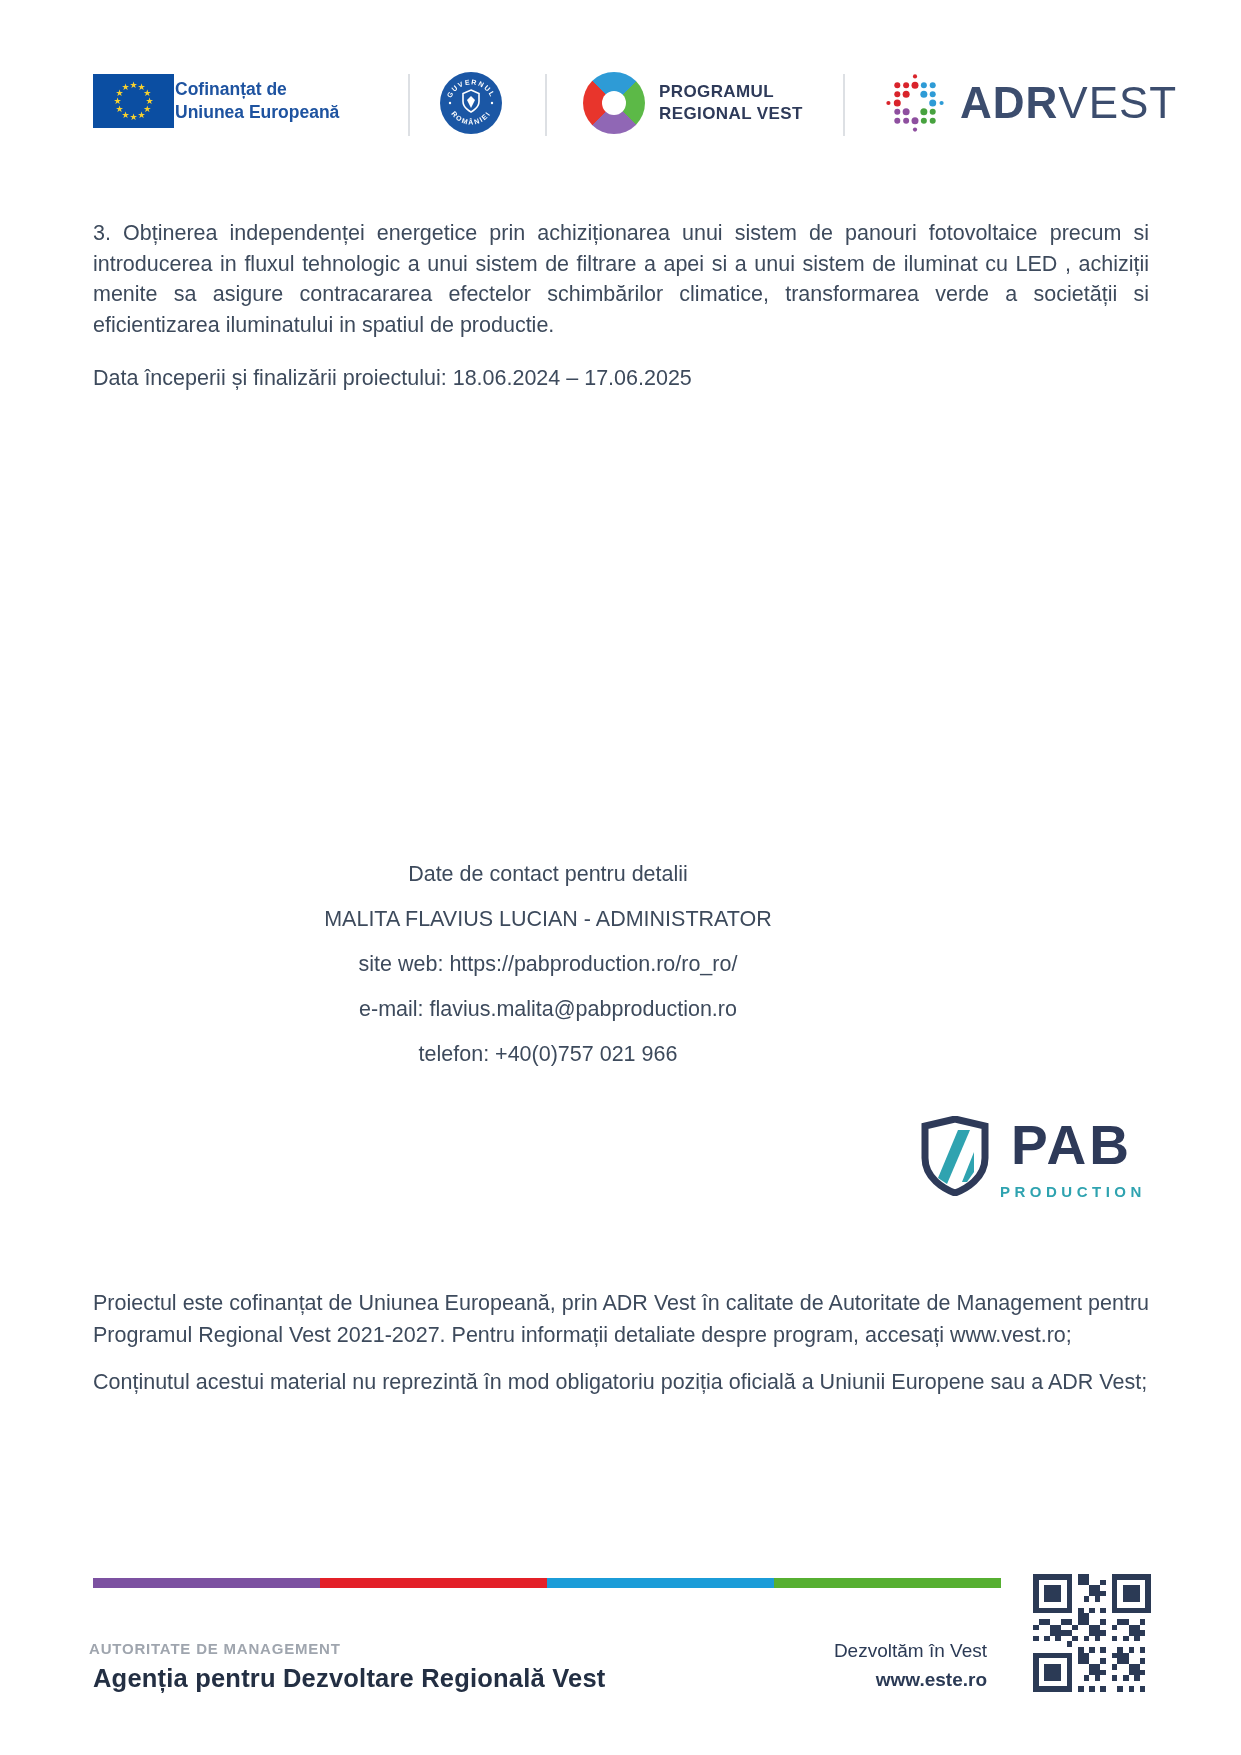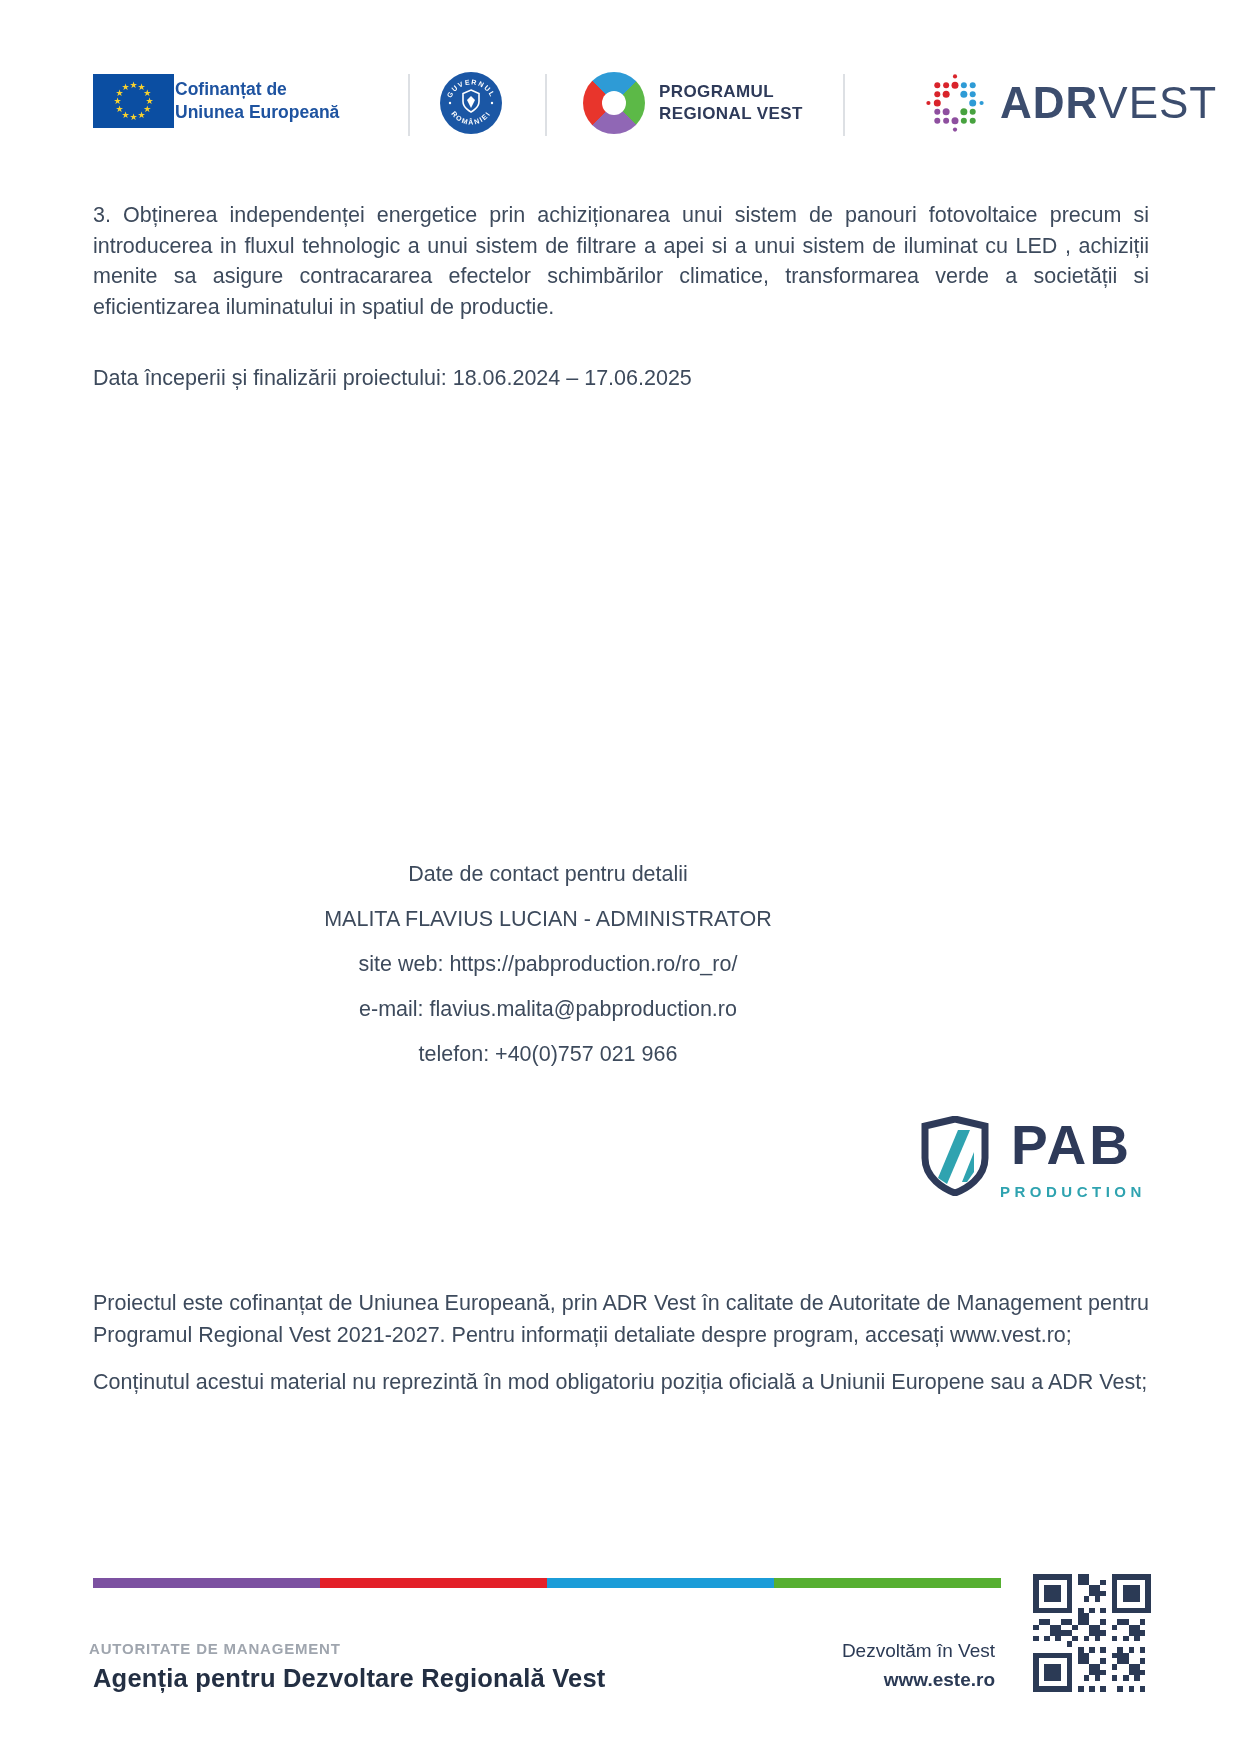--- a/index.html
+++ b/index.html
@@ -15,28 +15,28 @@
 
   .gov-group{position:absolute;left:438px;top:70px;}
 
   .prv-group{position:absolute;left:583px;top:72px;display:flex;align-items:center;}
   .prv-swirl{position:relative;width:62px;height:62px;border-radius:50%;flex:none;
      background:conic-gradient(from 225deg,#E8352C 0 25%,#2E9BD6 0 50%,#5CB947 0 75%,#9067B5 0 100%);}
   .prv-swirl:after{content:"";position:absolute;left:19px;top:19px;width:24px;height:24px;border-radius:50%;background:#fff;}
   .prv-label{margin-left:14px;font-size:17px;font-weight:600;color:#2E3A59;line-height:1.3;letter-spacing:.4px;}
   .prv-label b{font-weight:800;}
 
-  .adr-group{position:absolute;left:924px;top:72px;display:flex;align-items:center;}
+  .adr-group{position:absolute;left:884px;top:72px;display:flex;align-items:center;}
   .adr-dots{width:62px;height:62px;flex:none;}
   .adr-word{margin-left:14px;font-size:44px;color:#3C4D6E;letter-spacing:1px;line-height:1;}
   .adr-word .b{font-weight:700;}
   .adr-word .r{font-weight:400;}
 
   
-  .para{position:absolute;left:93px;top:200px;width:1056px;margin:0;
+  .para{position:absolute;left:93px;top:218px;width:1056px;margin:0;
         font-size:21.5px;line-height:30.5px;text-align:justify;color:#3D4A5C;}
   .date-line{position:absolute;left:93px;top:366px;margin:0;font-size:21.5px;color:#3D4A5C;}
 
   .contact{position:absolute;left:93px;top:852px;width:910px;text-align:center;font-size:21.5px;color:#3D4A5C;}
   .contact div{height:45px;line-height:45px;}
 
   
   .pab{position:absolute;left:920px;top:1116px;display:flex;align-items:flex-start;}
   .pab-shield{flex:none;}
   .pab-txt{margin-left:10px;}
@@ -46,21 +46,21 @@
   
   .legal{position:absolute;left:93px;top:1288px;width:1056px;}
   .legal p{margin:0 0 16px 0;font-size:21.5px;line-height:31.5px;text-align:justify;color:#3D4A5C;}
 
   
   .color-bar{position:absolute;left:93px;top:1578px;width:908px;height:10px;display:flex;}
   .color-bar .bar-seg{flex:1 1 0;height:100%;}
   .qr{position:absolute;left:1033px;top:1574px;width:118px;height:118px;}
   .authority{position:absolute;left:89px;top:1640px;font-size:15px;font-weight:bold;color:#9FA5AE;letter-spacing:.8px;}
   .agency{position:absolute;left:93px;top:1664px;font-size:25.5px;font-weight:bold;color:#232F43;letter-spacing:.2px;}
-  .slogan-block{position:absolute;right:246px;top:1640px;text-align:right;color:#2B3A55;}
+  .slogan-block{position:absolute;right:254px;top:1640px;text-align:right;color:#2B3A55;}
   .slogan{font-size:19px;}
   .site{font-size:19px;font-weight:bold;margin-top:7px;}
 </style>
 </head>
 <body>
 
 <div class="page">
 
   <div class="eu-group">
     <div class="eu-flag">

